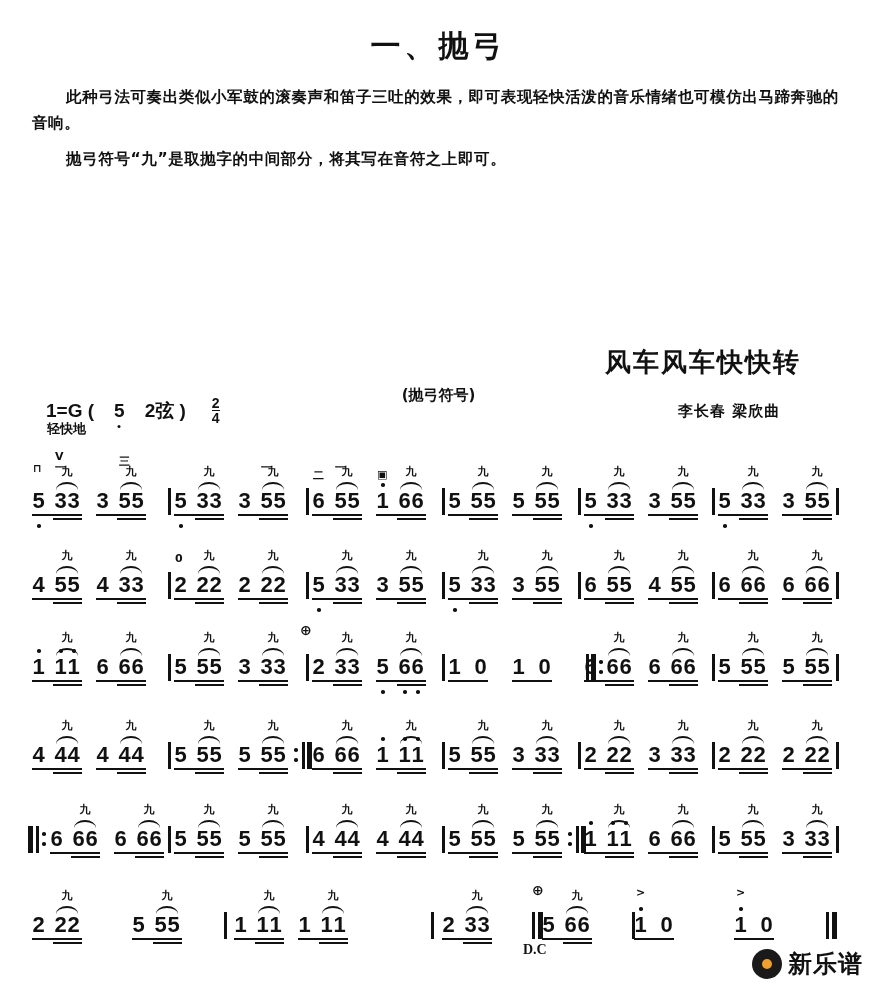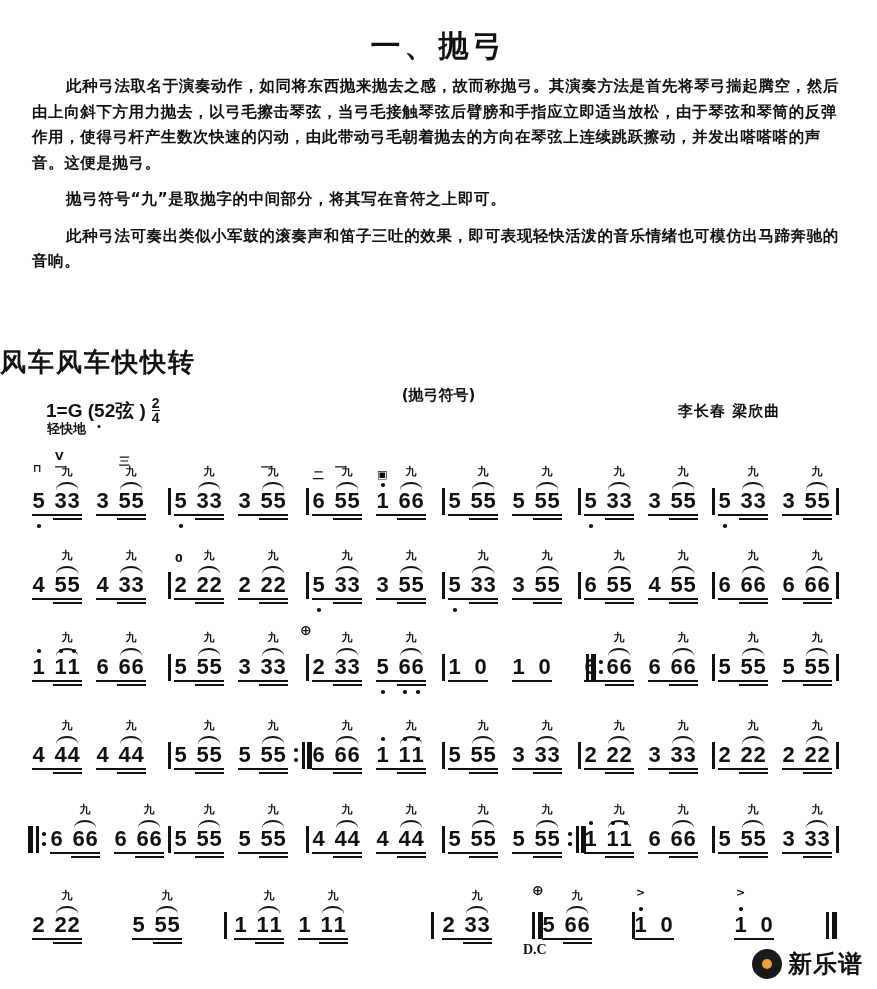--- a/index.html
+++ b/index.html
@@ -5,26 +5,26 @@
   html, body { margin: 0; padding: 0; background: #ffffff; }
   body { width: 877px; height: 989px; position: relative; overflow: hidden;
          font-family: "DejaVu Sans", "Liberation Sans", sans-serif; color: #111; }
   .section-title { position: absolute; top: 26px; left: 0; width: 877px; text-align: center;
          font-size: 30px; font-weight: bold; letter-spacing: 4px; }
   .paras { position: absolute; top: 74px; left: 32px; width: 816px; font-size: 15.5px;
          font-weight: bold; line-height: 25.5px; letter-spacing: 0.6px; }
   .paras p { margin: 0; }
   .paras p.indent { text-indent: 2.2em; }
   .paras p.gap { margin-top: 11px; }
-  .song-title { position: absolute; top: 345px; left: 0; width: 801px; text-align: left;
+  .song-title { position: absolute; top: 345px; left: 0; width: 801px; text-align: right;
          font-size: 26px; font-weight: bold; letter-spacing: 2px; }
   .subtitle { position: absolute; top: 386px; left: 0; width: 877px; text-align: center;
          font-size: 15px; font-weight: bold; }
   .key { position: absolute; top: 396px; left: 46px; font-size: 19px; font-weight: bold;
-         font-family: "Liberation Sans", sans-serif; display: flex; align-items: center; }
+         font-family: "Liberation Sans", sans-serif; display: flex; align-items: center; gap: 20px; }
   .key .frac { display: inline-flex; flex-direction: column; align-items: center; font-size: 14px;
          line-height: 14px; margin-left: 6px; }
   .key .frac span:first-child { border-bottom: 1.5px solid #111; }
   .key .dot-below { position: relative; }
   .key .dot-below::after { content: ""; position: absolute; left: 50%; bottom: -6px; width: 3px; height: 3px;
          border-radius: 50%; background: #111; transform: translateX(-50%); }
   .tempo { position: absolute; top: 420px; left: 47px; font-size: 13px; font-weight: bold; }
   .composer { position: absolute; top: 402px; left: 678px; font-size: 15px; font-weight: bold; letter-spacing: 1px; }
 
   .score-line { position: absolute; left: 0; width: 877px; height: 70px; }
@@ -49,23 +49,22 @@
   .logo-disc { width: 30px; height: 30px; border-radius: 50%; background: #1a1a1a; position: relative; }
   .logo-disc::after { content: ""; position: absolute; left: 10px; top: 10px; width: 10px; height: 10px;
          border-radius: 50%; background: #f0a030; }
   .logo-text { font-size: 24px; font-weight: bold; margin-left: 6px; letter-spacing: 1px; }
 </style>
 </head>
 <body>
 
 <div class="section-title">一、抛弓</div>
 <div class="paras" id="paras">
-    <p class="indent">此种弓法取名于演奏动作，如同将东西抛来抛去之感，故而称抛弓。其演奏方法是首先将琴弓揣起腾空，然后由上向斜下方用力抛去，以弓毛擦击琴弦，当弓毛接触琴弦后臂膀和手指应立即适当放松，由于琴弦和琴筒的反弹作用，使得弓杆产生数次快速的闪动，由此带动弓毛朝着抛去的方向在琴弦上连续跳跃擦动，并发出嗒嗒嗒的声音。这便是抛弓。</p>
+    <p class="indent gap">此种弓法可奏出类似小军鼓的滚奏声和笛子三吐的效果，即可表现轻快活泼的音乐情绪也可模仿出马蹄奔驰的音响。</p>
     <p class="indent gap">抛弓符号“九”是取抛字的中间部分，将其写在音符之上即可。</p>
-    <p class="indent gap">此种弓法可奏出类似小军鼓的滚奏声和笛子三吐的效果，即可表现轻快活泼的音乐情绪也可模仿出马蹄奔驰的音响。</p>
   </div>
 
 <div class="song-title">风车风车快快转</div>
 <div class="subtitle">(抛弓符号)</div>
 <div class="key">
   <span>1=G (</span>
   <span class="dot-below">5</span>
   <span> 2弦 )</span>
   <span class="frac">
     <span>2</span>

